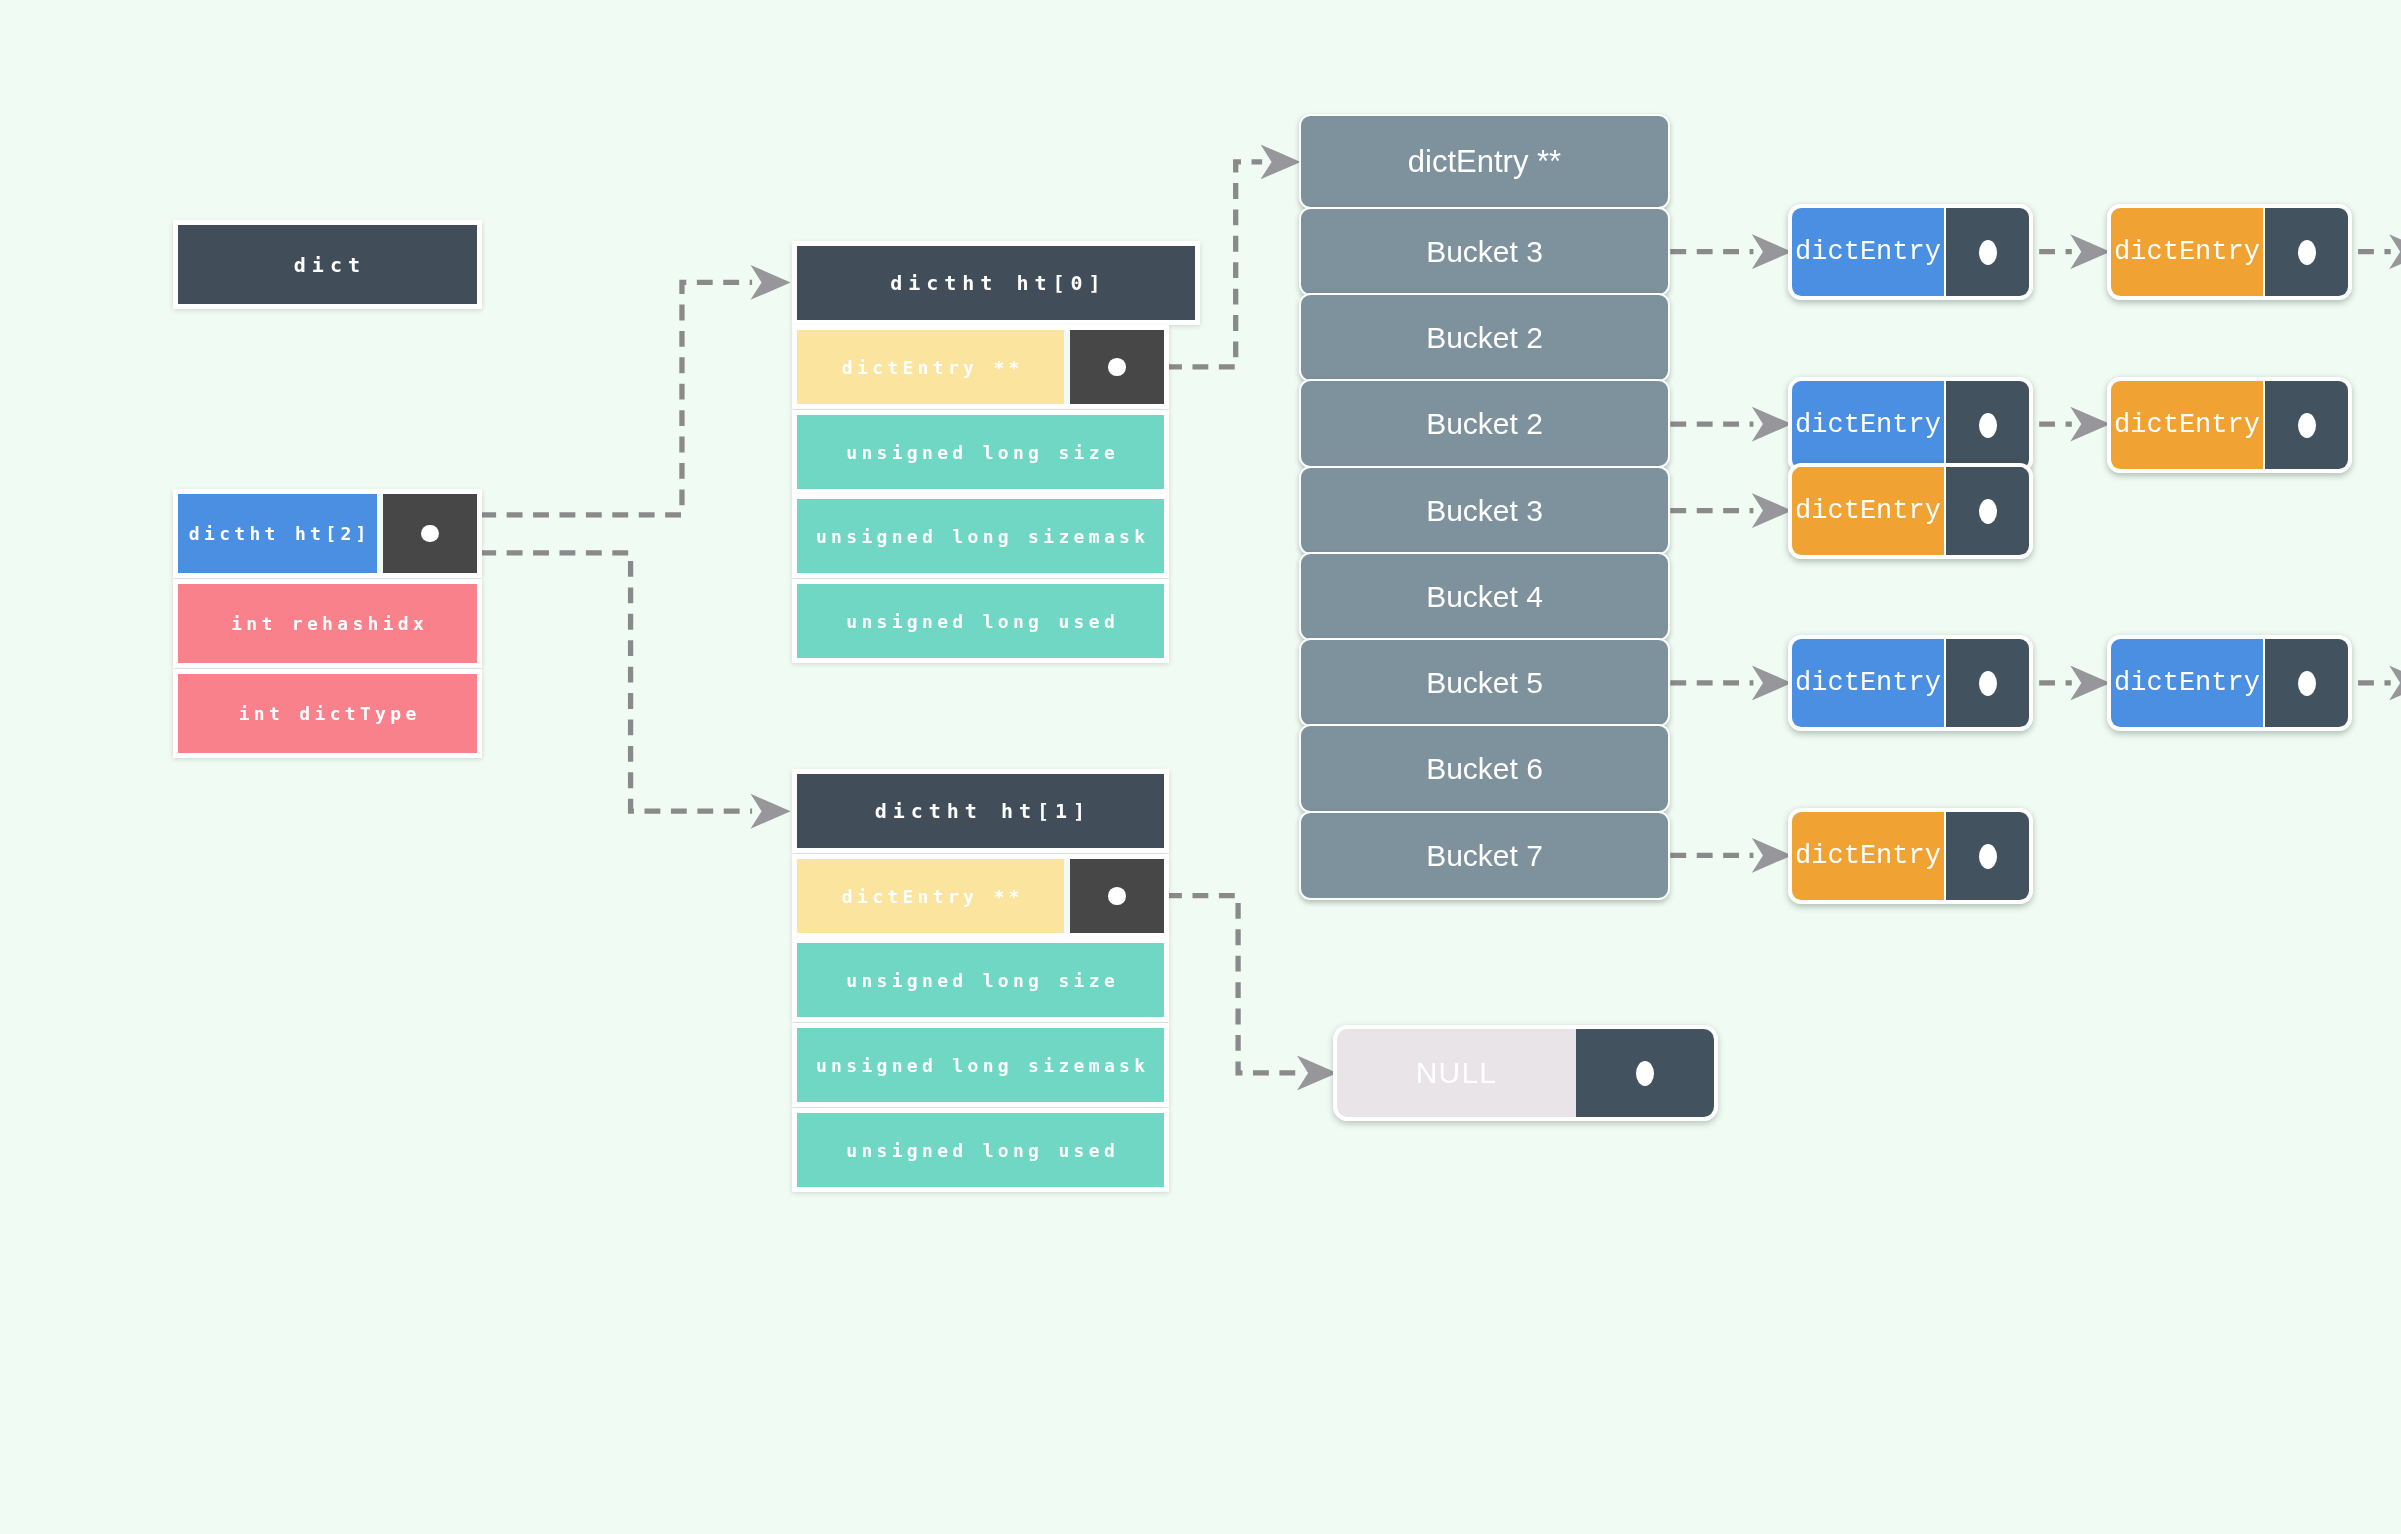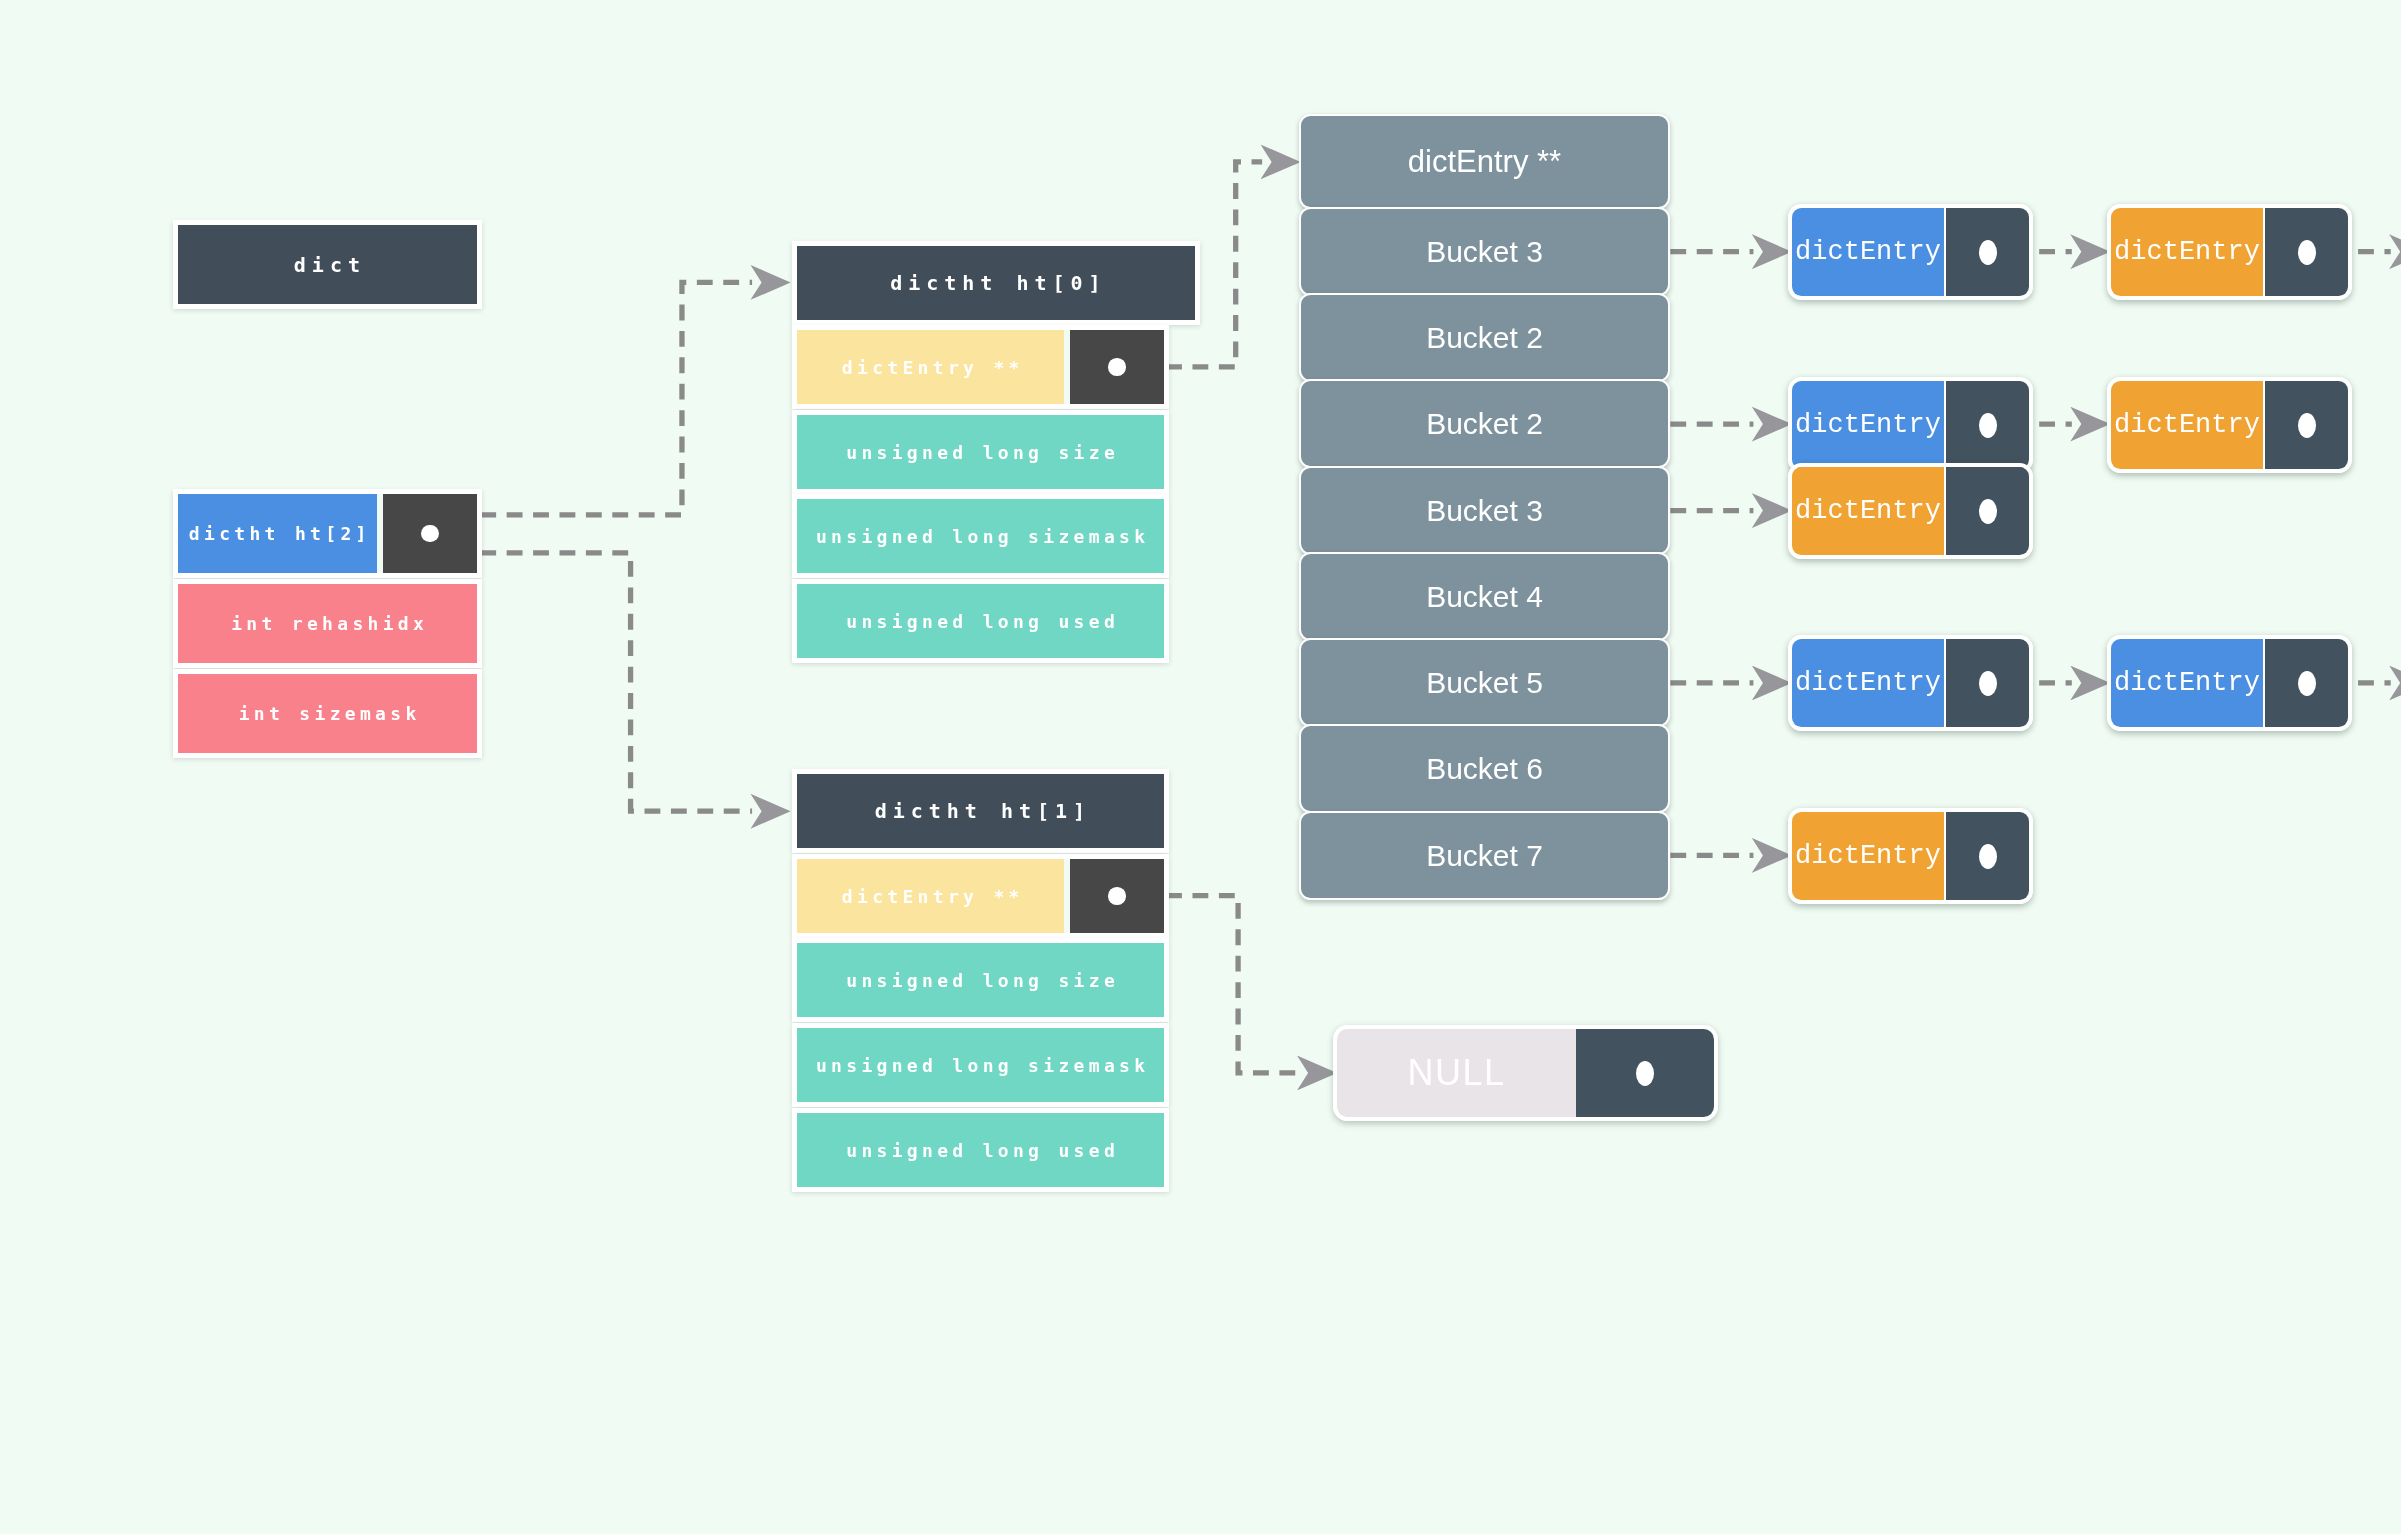--- a/index.html
+++ b/index.html
@@ -58,21 +58,21 @@
       display:flex;align-items:center;justify-content:center;}
   .edot{width:18px;height:25px;border-radius:50%;background:#FFFFFF;}
 
   
   .nullbox{
     position:absolute;box-sizing:border-box;left:1333px;top:1025px;width:385px;height:96px;
     border:4.8px solid #FFFFFF;border-radius:14.4px;overflow:hidden;
     box-shadow:0 2.9px 6.7px rgba(45,70,60,.28);display:flex;align-items:stretch;
   }
   .null-l{flex:1;background:#E8E4E8;display:flex;align-items:center;justify-content:center;
-          color:#FFFFFF;font-size:36px;letter-spacing:.04em;}
+          color:#FFFFFF;font-size:30px;letter-spacing:.04em;}
   .null-d{width:138px;background:#42525E;display:flex;align-items:center;justify-content:center;}
 </style>
 </head>
 <body>
 
 <div class="canvas">
 
   <svg class="arrows" width="2700" height="1535" viewBox="0 0 5622 3196">
     <defs>
       <marker id="arw" markerWidth="8" markerHeight="6.6" refX="0.3" refY="3.3" orient="auto" markerUnits="strokeWidth">
@@ -114,21 +114,21 @@
       <span class="dot"></span>
     </div>
   </div>
   <div class="srow" style="left:173px;top:579px;width:309px;height:89px">
     <div class="cell c-pink">
         <span class="mono">int rehashidx</span>
       </div>
   </div>
   <div class="srow" style="left:173px;top:669px;width:309px;height:89px">
     <div class="cell c-pink">
-        <span class="mono">int sizemask</span>
+        <span class="mono">int dictType</span>
       </div>
   </div>
 
   <div class="srow" style="left:792px;top:241px;width:408px;height:84px">
     <div class="cell c-slate">
         <span class="mono hdr">dictht ht[0]</span>
       </div>
   </div>
   <div class="srow" style="left:792px;top:325px;width:377px;height:84px">
     <div class="cell c-yellow gapR">

